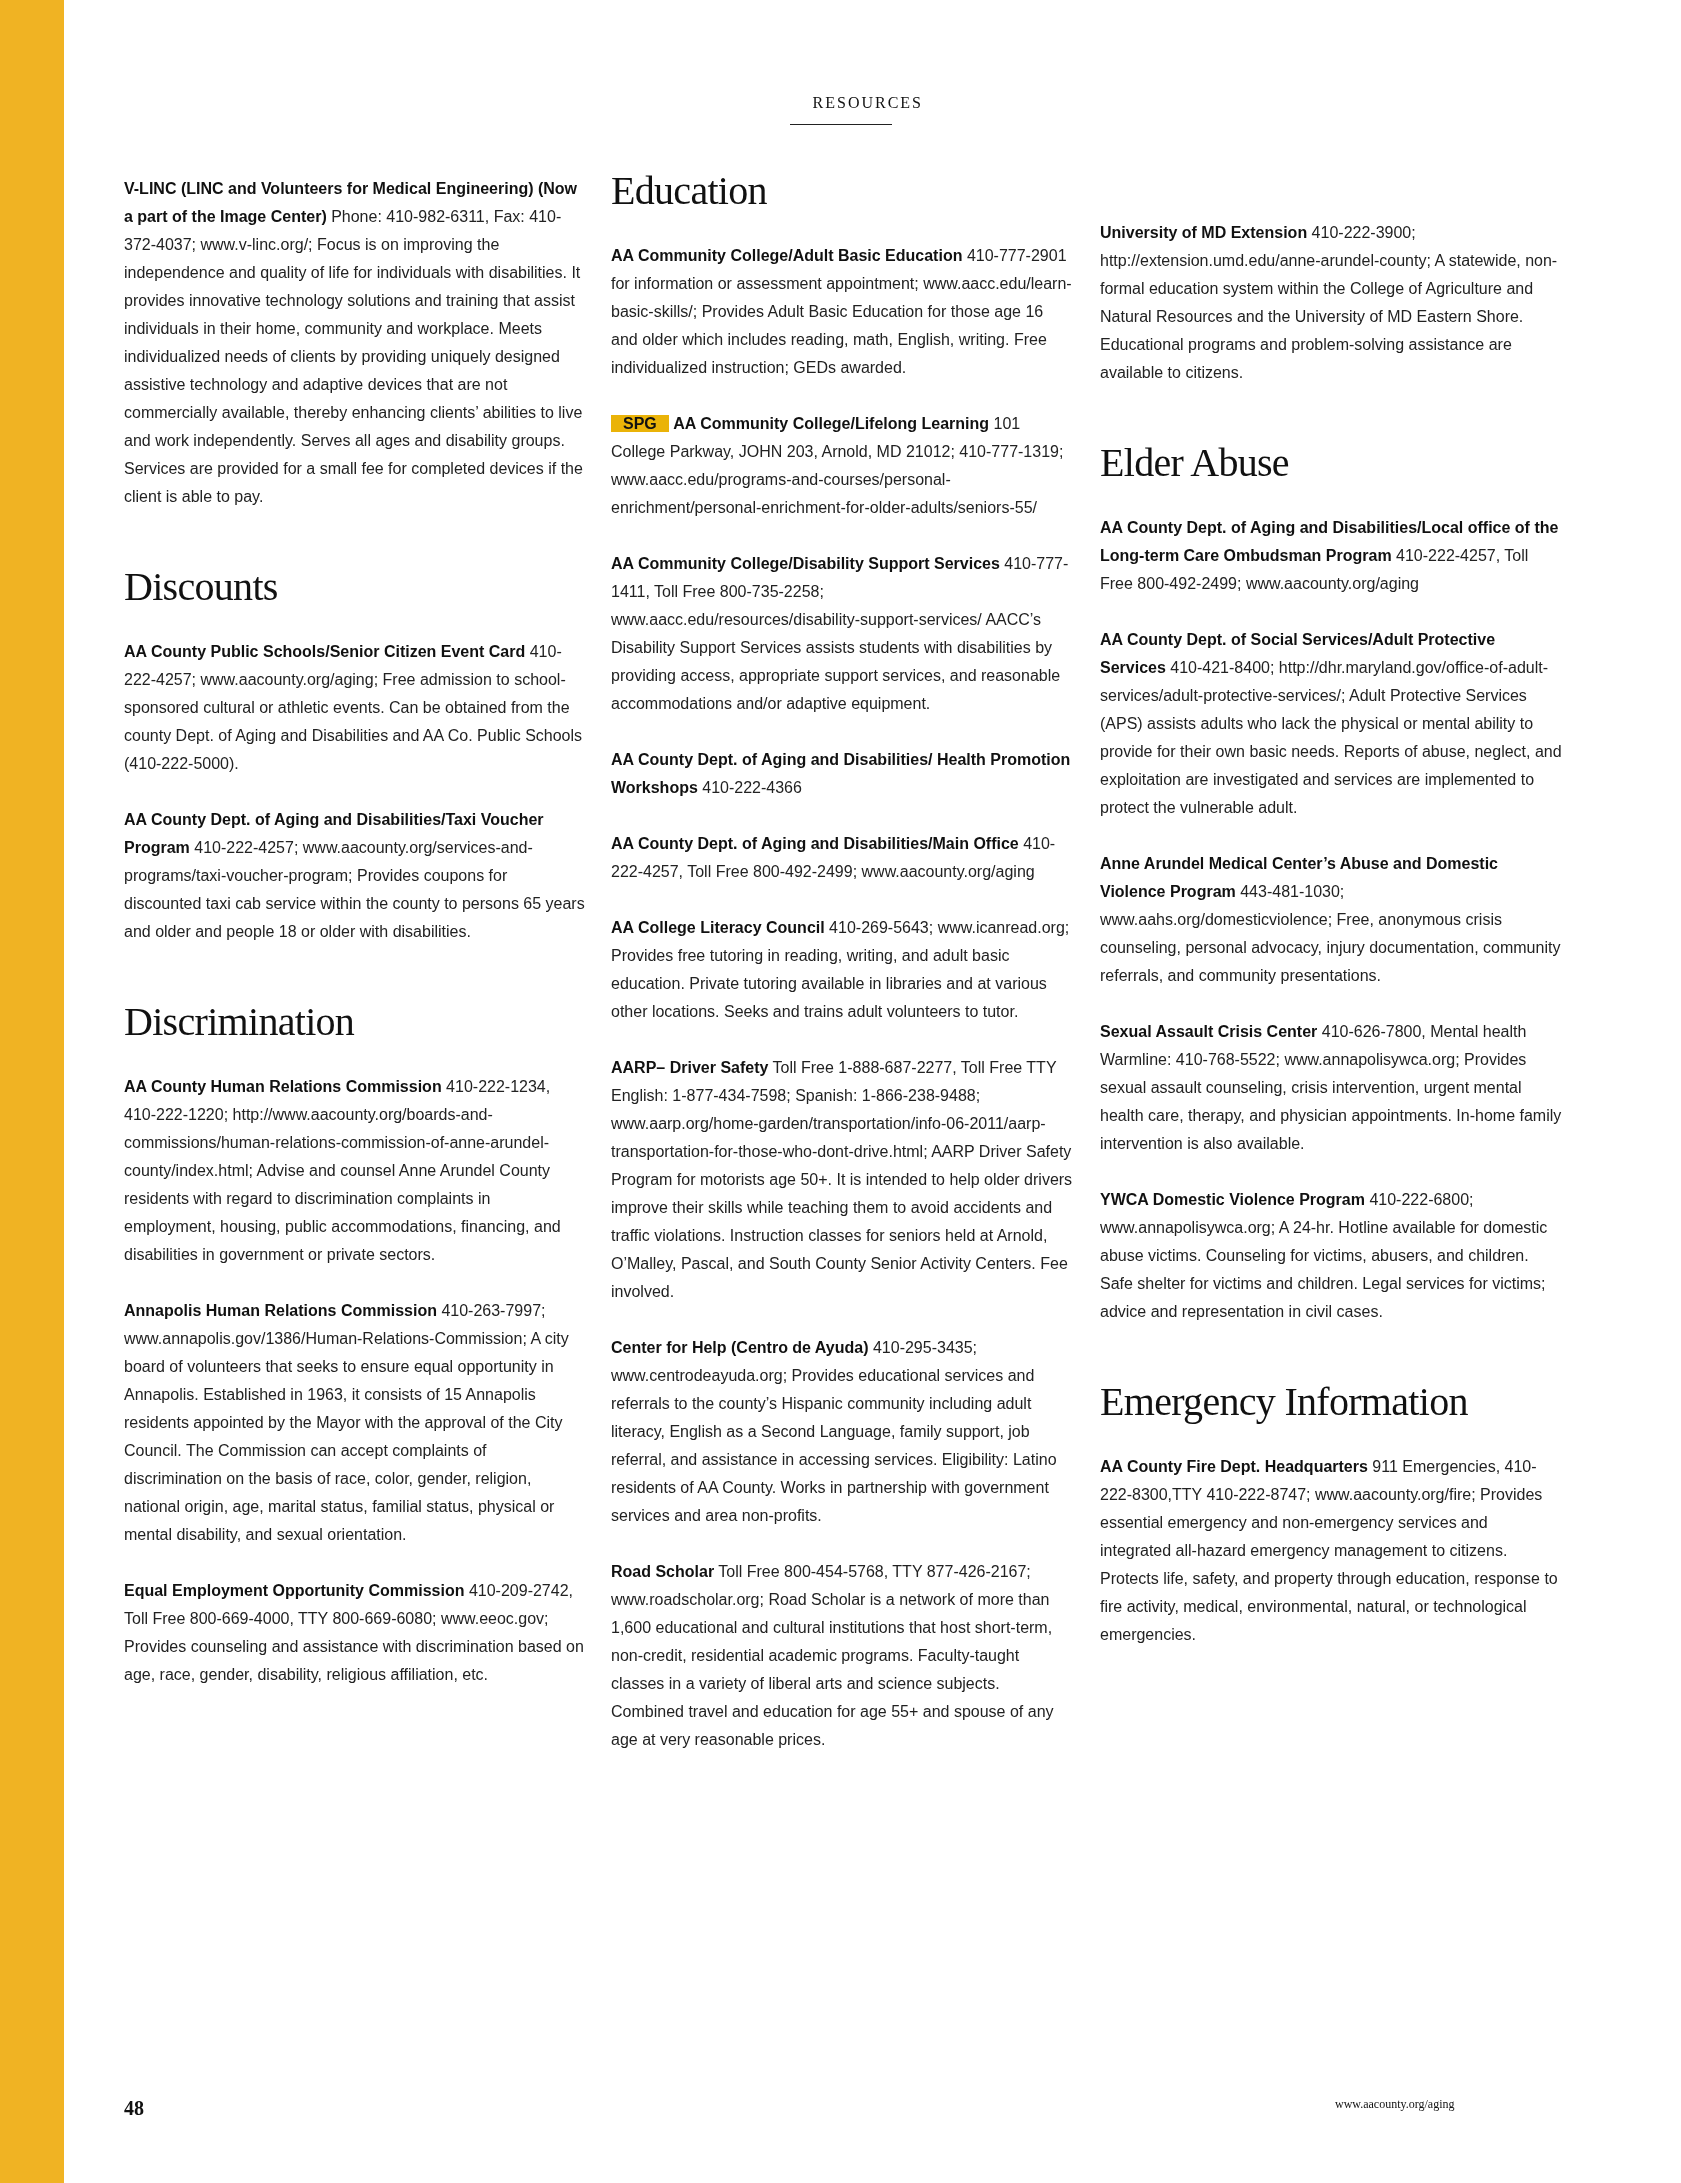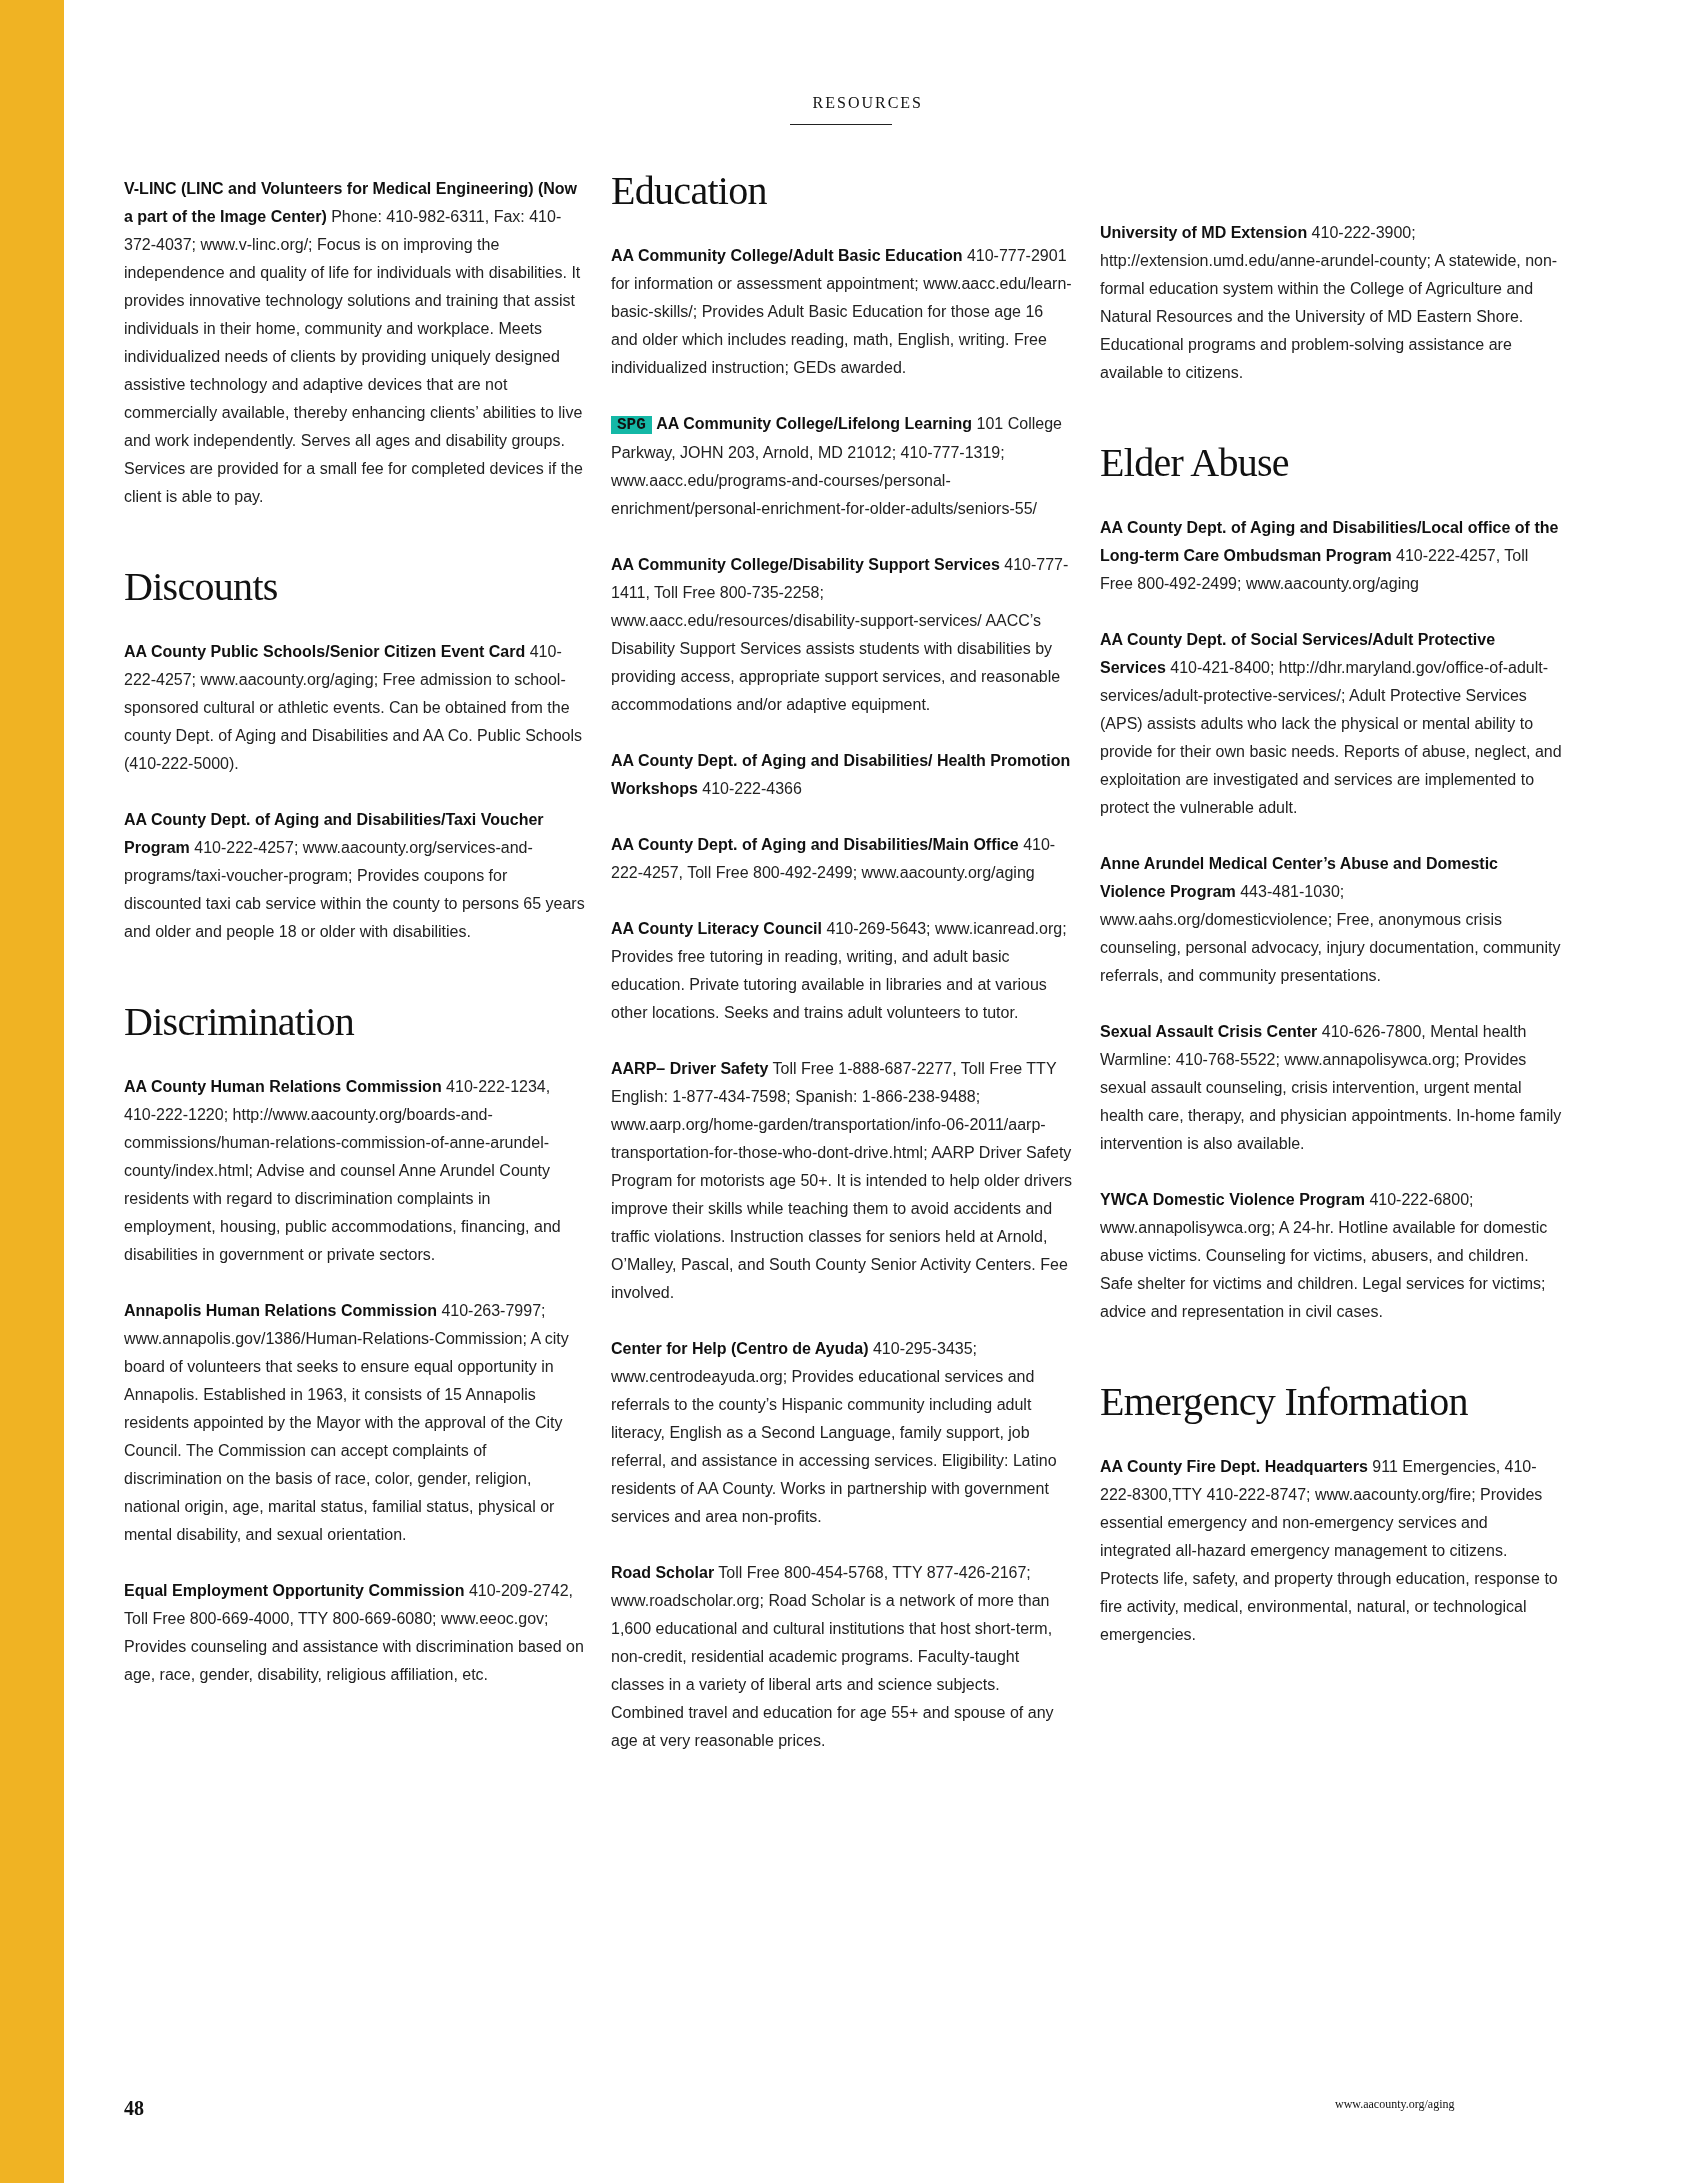--- a/index.html
+++ b/index.html
@@ -33,21 +33,21 @@
     font-size: 40px; font-weight: normal; letter-spacing: -0.7px;
     line-height: 48px; margin: 0 0 27px 0; color: #111;
   }
   .section { margin-bottom: 52px; }
   .entry {
     font-size: 16px; line-height: 28px; margin: 0 0 28px 0;
     color: #222;
   }
   .entry .name { font-weight: bold; color: #111; }
   .badge {
-    background: #14b8a6; font-weight: bold; color: #111; padding: 0 6px; font-family: Liberation Mono, monospace;
+    background: #eab308; font-weight: bold; color: #111; padding: 0 12px;
   }
   .page-number {
     position: absolute; left: 124px; top: 2097px;
     font-family: "Liberation Serif", "DejaVu Serif", serif;
     font-weight: bold; font-size: 20px; color: #111;
   }
   .footer-url {
     position: absolute; left: 1335px; top: 2097px;
     font-family: "Liberation Serif", "DejaVu Serif", serif;
     font-size: 12px; color: #111;
@@ -78,21 +78,21 @@
     </div>
   </div>
 <div class="column col-2">
     <div class="section">
       <h2 class="section-title">Education</h2>
       <p class="entry"><span class="name">AA Community College/Adult Basic Education</span><span class="desc"> 410-777-2901 for information or assessment appointment; www.aacc.edu/learn-basic-skills/; Provides Adult Basic Education for those age 16 and older which includes reading, math, English, writing. Free individualized instruction; GEDs awarded.</span></p>
       <p class="entry"><span class="badge">SPG</span> <span class="name">AA Community College/Lifelong Learning</span><span class="desc"> 101 College Parkway, JOHN 203, Arnold, MD 21012; 410-777-1319; www.aacc.edu/programs-and-courses/personal-enrichment/personal-enrichment-for-older-adults/seniors-55/</span></p>
       <p class="entry"><span class="name">AA Community College/Disability Support Services</span><span class="desc"> 410-777-1411, Toll Free 800-735-2258; www.aacc.edu/resources/disability-support-services/ AACC’s Disability Support Services assists students with disabilities by providing access, appropriate support services, and reasonable accommodations and/or adaptive equipment.</span></p>
       <p class="entry"><span class="name">AA County Dept. of Aging and Disabilities/ Health Promotion Workshops</span><span class="desc"> 410-222-4366</span></p>
       <p class="entry"><span class="name">AA County Dept. of Aging and Disabilities/Main Office</span><span class="desc"> 410-222-4257, Toll Free 800-492-2499; www.aacounty.org/aging</span></p>
-      <p class="entry"><span class="name">AA County Literacy Council</span><span class="desc"> 410-269-5643; www.icanread.org; Provides free tutoring in reading, writing, and adult basic education. Private tutoring available in libraries and at various other locations. Seeks and trains adult volunteers to tutor.</span></p>
+      <p class="entry"><span class="name">AA College Literacy Council</span><span class="desc"> 410-269-5643; www.icanread.org; Provides free tutoring in reading, writing, and adult basic education. Private tutoring available in libraries and at various other locations. Seeks and trains adult volunteers to tutor.</span></p>
       <p class="entry"><span class="name">AARP– Driver Safety</span><span class="desc"> Toll Free 1-888-687-2277, Toll Free TTY English: 1-877-434-7598; Spanish: 1-866-238-9488; www.aarp.org/home-garden/transportation/info-06-2011/aarp-transportation-for-those-who-dont-drive.html; AARP Driver Safety Program for motorists age 50+. It is intended to help older drivers improve their skills while teaching them to avoid accidents and traffic violations. Instruction classes for seniors held at Arnold, O’Malley, Pascal, and South County Senior Activity Centers. Fee involved.</span></p>
       <p class="entry"><span class="name">Center for Help (Centro de Ayuda)</span><span class="desc"> 410-295-3435; www.centrodeayuda.org; Provides educational services and referrals to the county’s Hispanic community including adult literacy, English as a Second Language, family support, job referral, and assistance in accessing services. Eligibility: Latino residents of AA County. Works in partnership with government services and area non-profits.</span></p>
       <p class="entry"><span class="name">Road Scholar</span><span class="desc"> Toll Free 800-454-5768, TTY 877-426-2167; www.roadscholar.org; Road Scholar is a network of more than 1,600 educational and cultural institutions that host short-term, non-credit, residential academic programs. Faculty-taught classes in a variety of liberal arts and science subjects. Combined travel and education for age 55+ and spouse of any age at very reasonable prices.</span></p>
     </div>
   </div>
 <div class="column col-3">
     <div class="section">
       <p class="entry"><span class="name">University of MD Extension</span><span class="desc"> 410-222-3900; http://extension.umd.edu/anne-arundel-county; A statewide, non-formal education system within the College of Agriculture and Natural Resources and the University of MD Eastern Shore. Educational programs and problem-solving assistance are available to citizens.</span></p>
     </div>
     <div class="section">

